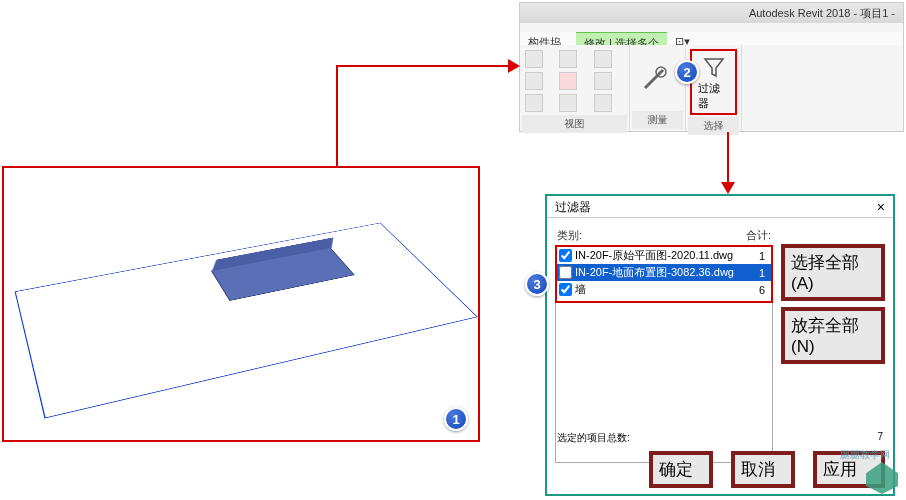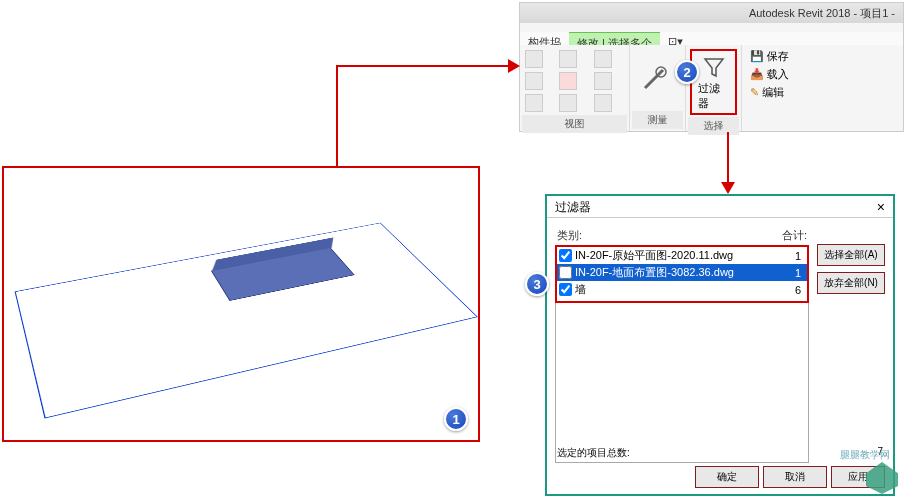--- a/index.html
+++ b/index.html
@@ -104,21 +104,21 @@
     .tab-strip {
       position: absolute;
       top: 29px; left: 0; right: 0;
       height: 22px;
       background: #fafafa;
       border-bottom: 1px solid #ccc;
       display: flex;
       font-size: 11px;
     }
     .tab { padding: 3px 8px; color: #333; }
-    .tab.active { background: #bff2b0; border-top: 1px solid #6ac050; }
+    .tab.active { background: #bff2b0; border-top: 1px solid #6ac050; margin-left: 7px; }
     .ribbon-body {
       position: absolute;
       top: 42px; left: 0; right: 0; bottom: 0;
       display: flex;
       background: #f5f5f5;
     }
     .ribbon-group {
       border-right: 1px solid #ddd;
       display: flex;
       flex-direction: column;
@@ -169,21 +169,21 @@
       justify-content: space-between;
       background: #fff;
     }
     .dialog-close { cursor: pointer; font-size: 14px; }
     .dialog-body {
       padding: 8px;
       display: flex;
       gap: 8px;
     }
     .list-panel {
-      width: 254px;
+      width: 218px;
     }
     .list-header {
       display: flex;
       font-size: 11px;
       color: #333;
       padding: 2px;
     }
     .list-header > div:first-child { flex: 1; }
     .list-box {
       border: 2px solid #d40000;
@@ -202,39 +202,38 @@
     .list-row .count { width: 16px; text-align: right; padding-right: 4px; }
     .list-row.selected { background: #1060d0; color: #fff; }
     .list-border-ext {
       border: 1px solid #aaa;
       border-top: none;
       height: 160px;
     }
     .btn-panel { flex: 1; display: flex; flex-direction: column; gap: 6px; padding-top: 18px; }
     .dlg-btn {
       background: #e8e8e8;
-      border: 1px solid #7f1d1d;
+      border: 4px solid #7f1d1d;
       padding: 3px 6px;
-      font-size: 10px;
-      text-align: center;
+      font-size: 17px;
     }
     .dialog-footer {
       position: absolute;
       bottom: 6px; left: 8px; right: 8px;
     }
     .footer-row1 {
       display: flex;
       font-size: 10px;
       padding: 2px;
     }
     .footer-row1 > div:first-child { flex: 1; }
     .footer-row2 {
       display: flex;
       justify-content: flex-end;
-      gap: 4px;
+      gap: 18px;
       margin-top: 4px;
     }
     
     
     .watermark {
       position: absolute;
       right: 6px; bottom: 6px;
       font-size: 20px;
       font-weight: bold;
       color: #5a9fb0;
@@ -317,27 +316,20 @@
           <div class="big-btn-icon">
             <svg width="22" height="22">
                 <path d="M2 3 L20 3 L13 12 L13 20 L9 18 L9 12 Z" fill="none" stroke="#555" stroke-width="1.5"></path>
               </svg>
           </div>
           <span>过滤器</span>
         </div>
       </div>
       <div class="ribbon-group-label">选择</div>
     </div>
-    <div class="ribbon-group" style="flex:1; border-right:none;">
-      <div class="ribbon-group-body" style="flex-direction:column; align-items:flex-start; gap:3px; font-size:11px; padding-left:6px;">
-        <div><span style="color:#3a8a3a;">💾</span> <span>保存</span></div>
-        <div><span style="color:#888;">📥</span> <span>载入</span></div>
-        <div><span style="color:#d08020;">✎</span> <span>编辑</span></div>
-      </div>
-    </div>
   </div>
 </div>
 <div class="step-badge" style="left:675px; top:60px;">2</div>
 
 <div class="arrow-line" style="left:727px; top:132px; width:2px; height:50px;"></div>
 <div class="arrow-head" style="left:721px; top:182px; border-top:12px solid #d40000; border-left:7px solid transparent; border-right:7px solid transparent;"></div>
 
 <div class="dialog">
   <div class="dialog-title">
     <span>过滤器</span>
@@ -374,21 +366,21 @@
     </div>
   </div>
   <div class="dialog-footer">
     <div class="footer-row1">
       <div>选定的项目总数:</div>
       <div>7</div>
     </div>
     <div class="footer-row2">
       <div class="dlg-btn" style="width:64px;">确定</div>
       <div class="dlg-btn" style="width:64px;">取消</div>
-      <div class="dlg-btn" style="width:54px;">应用</div>
+      <div class="dlg-btn" style="width:72px;">应用</div>
     </div>
   </div>
 </div>
 <div class="step-badge" style="left:525px; top:272px;">3</div>
 
 <div class="watermark-sub">腿腿教学网</div>
 <div class="watermark">
   <div class="wm-logo"></div>
 </div>
 

